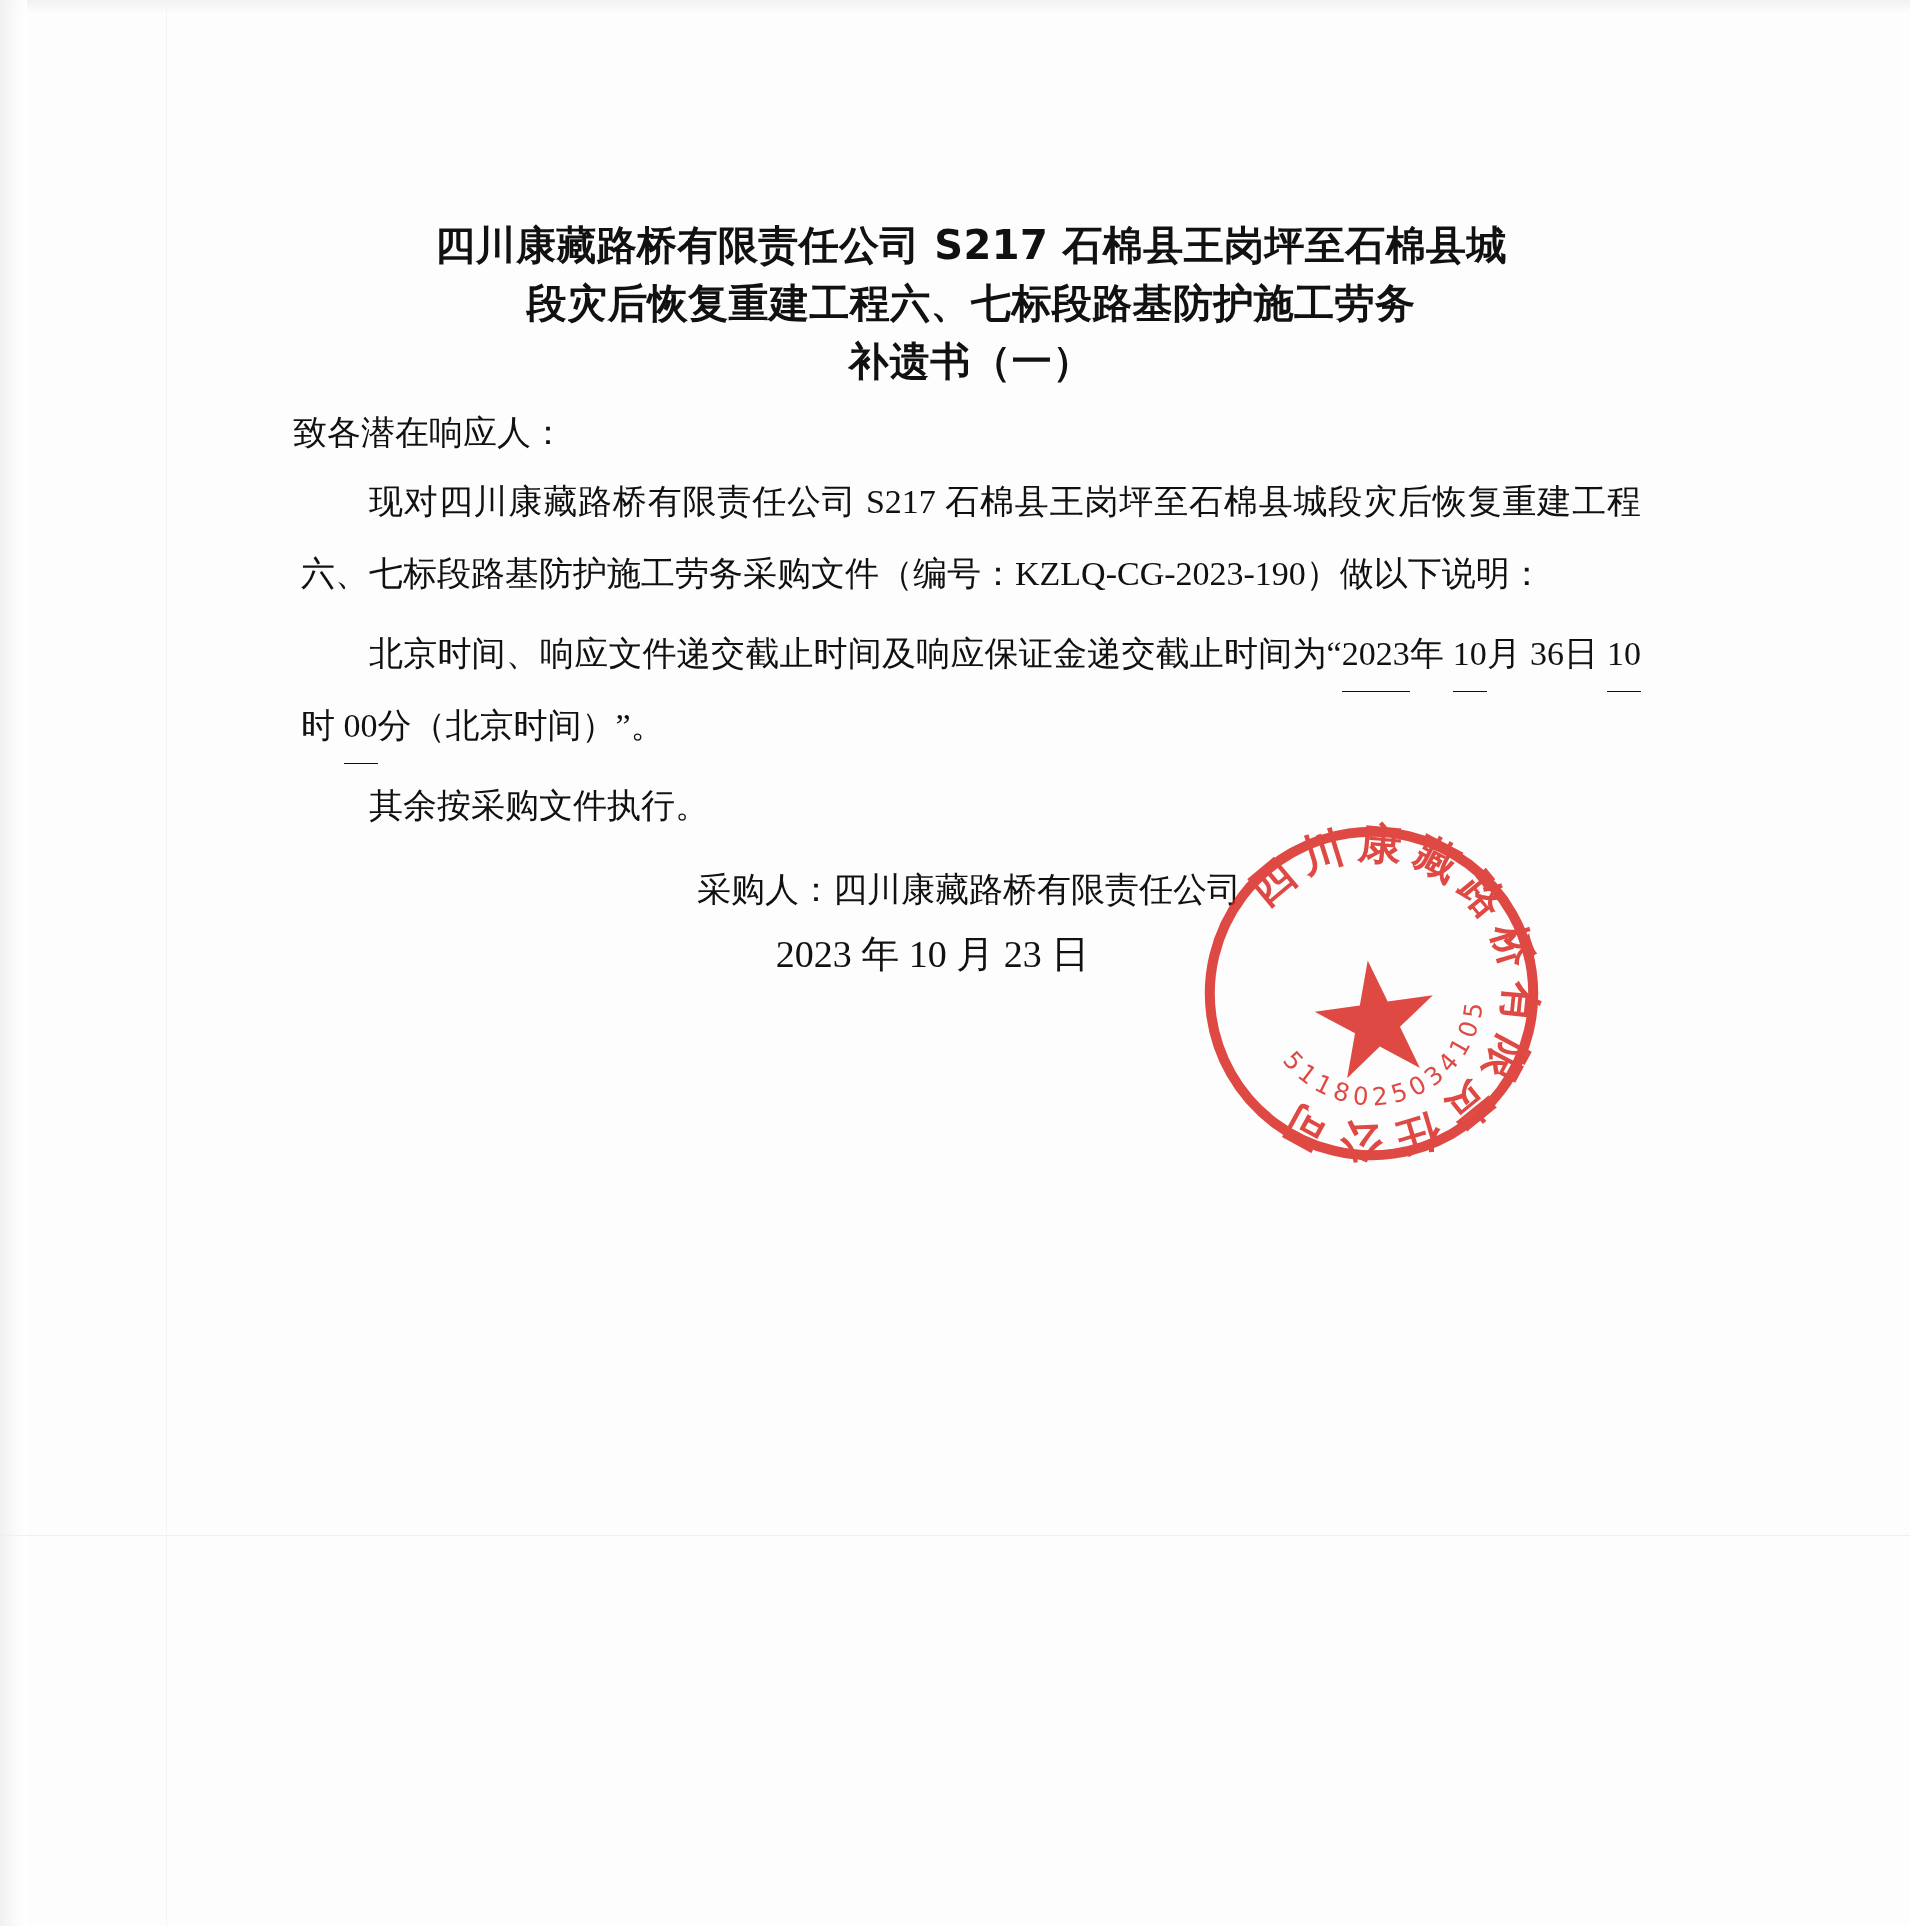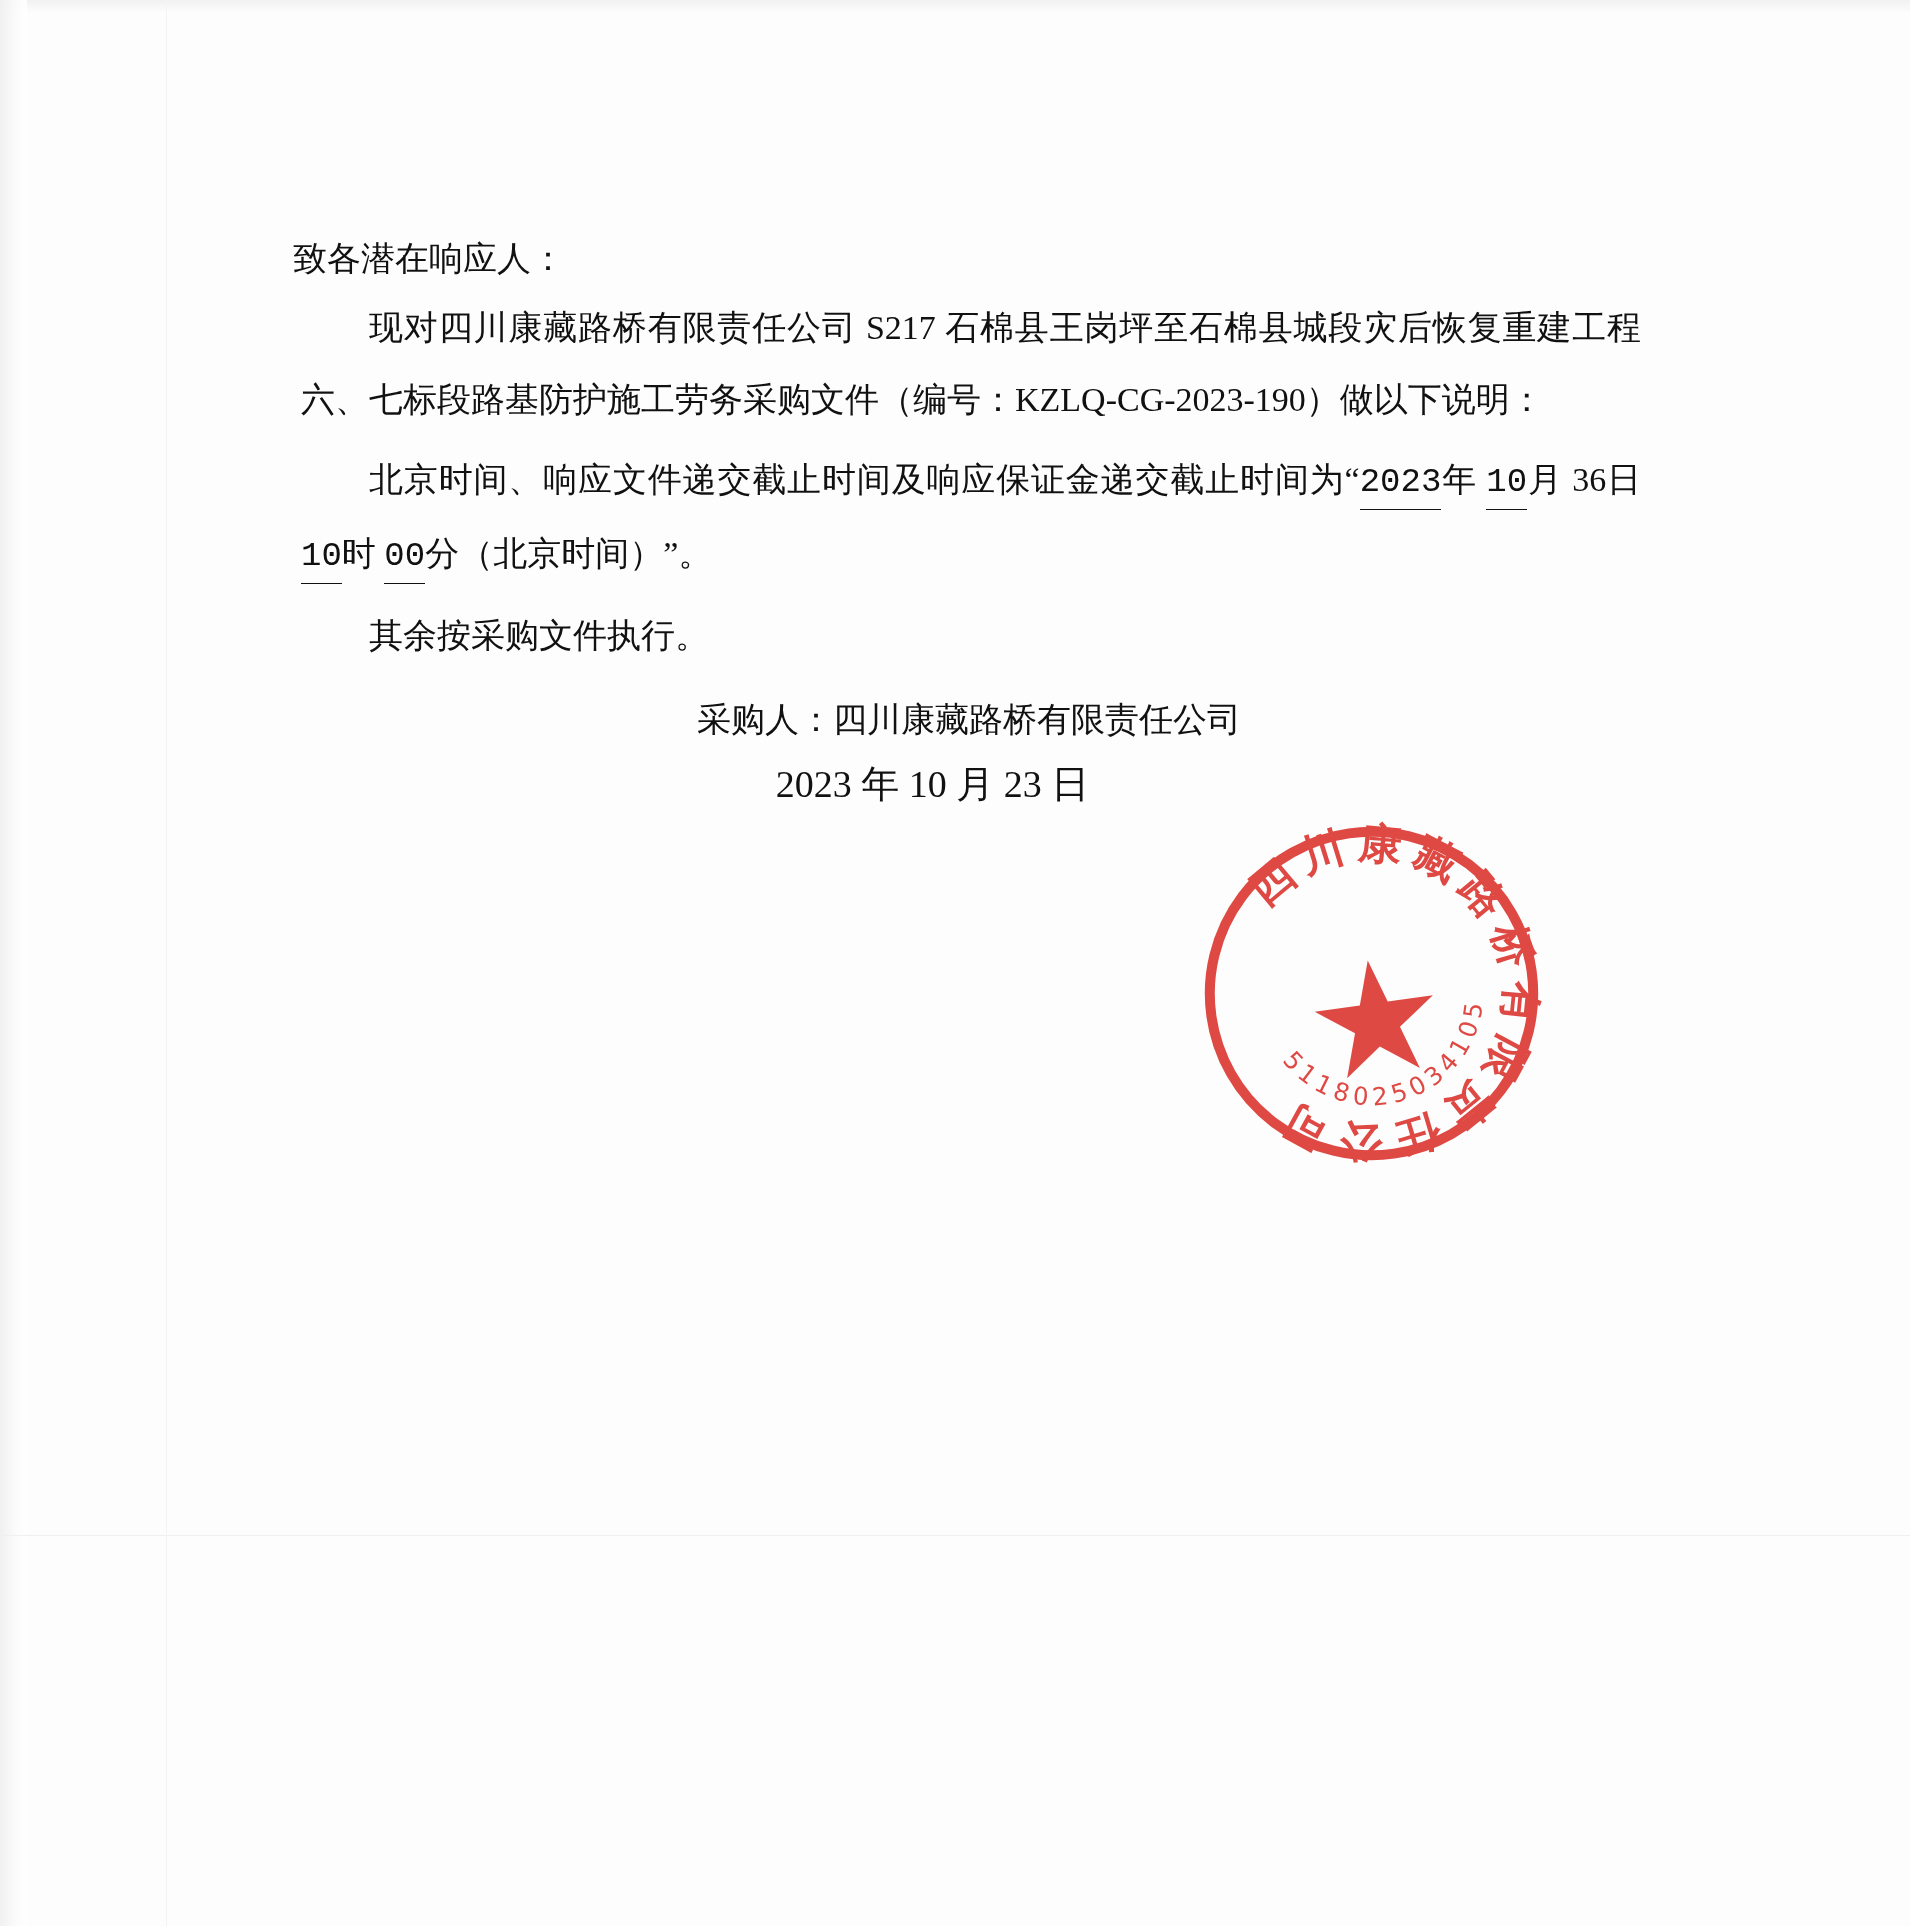--- a/index.html
+++ b/index.html
@@ -84,22 +84,21 @@
     text-justify: inter-ideograph;
     color: #111;
     text-indent: 68px;
   }
   p.body-par.tight {
     text-indent: 68px;
   }
 
   .u {
     border-bottom: 1.5px solid #111;
-    padding-bottom: 8px;
-    font-family: Liberation Mono, monospace;
+    padding-bottom: 19px;
   }
 
   .sign-block {
     margin-top: 15.4px;
     font-size: 34px;
     line-height: 65px;
     text-align: center;
     padding-right: 3.9px;
     color: #111;
   }
@@ -124,20 +123,25 @@
 
 <div class="page">
 
   <div class="scan-top-edge"></div>
   <div class="scan-left-edge"></div>
   <div class="scan-fold"></div>
   <div class="scan-fold2"></div>
 
   <div class="content">
 
+    <div class="doc-title">
+      <span class="line line1">四川康藏路桥有限责任公司 S217 石棉县王岗坪至石棉县城</span>
+      <span class="line line2">段灾后恢复重建工程六、七标段路基防护施工劳务</span>
+      <span class="line line3">补遗书（一）</span>
+    </div>
 
     <div class="salutation">致各潜在响应人：</div>
 
     <p class="body-par">
       <span>现对四川康藏路桥有限责任公司 S217 石棉县王岗坪至石棉县城段灾后恢复重建工程六、七标段路基防护施工劳务采购文件（编号：</span><span>KZLQ-CG-2023-190</span><span>）做以下说明：</span>
     </p>
 
     <p class="body-par tight">
       <span>北京时间、响应文件递交截止时间及响应保证金递交截止时间为“</span><span class="u">2023</span><span>年</span>
       <span class="u">10</span><span>月</span>

